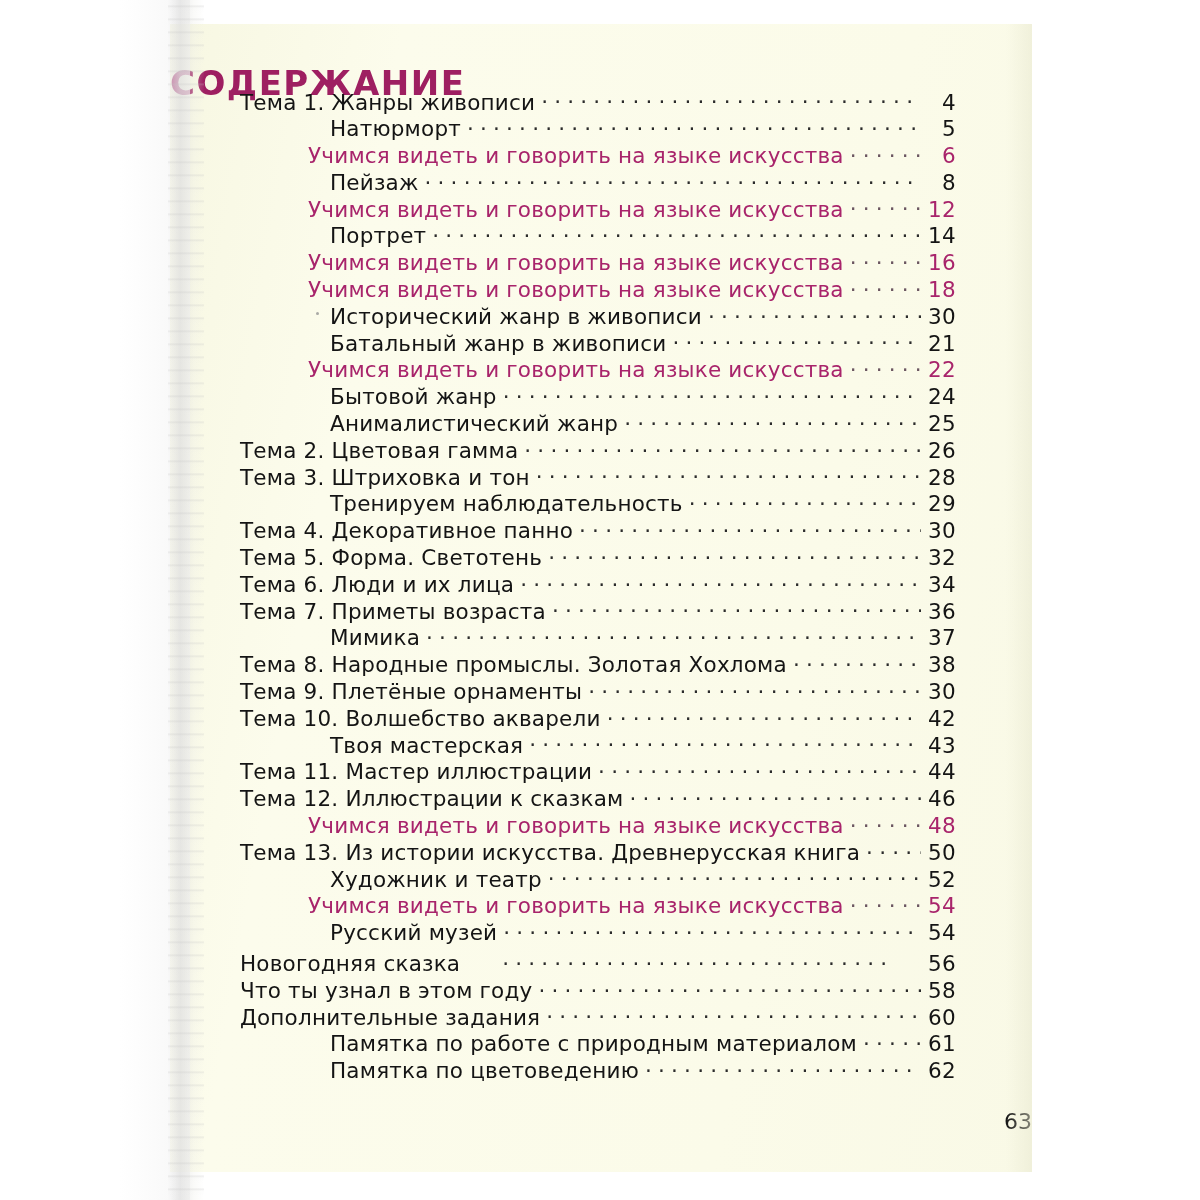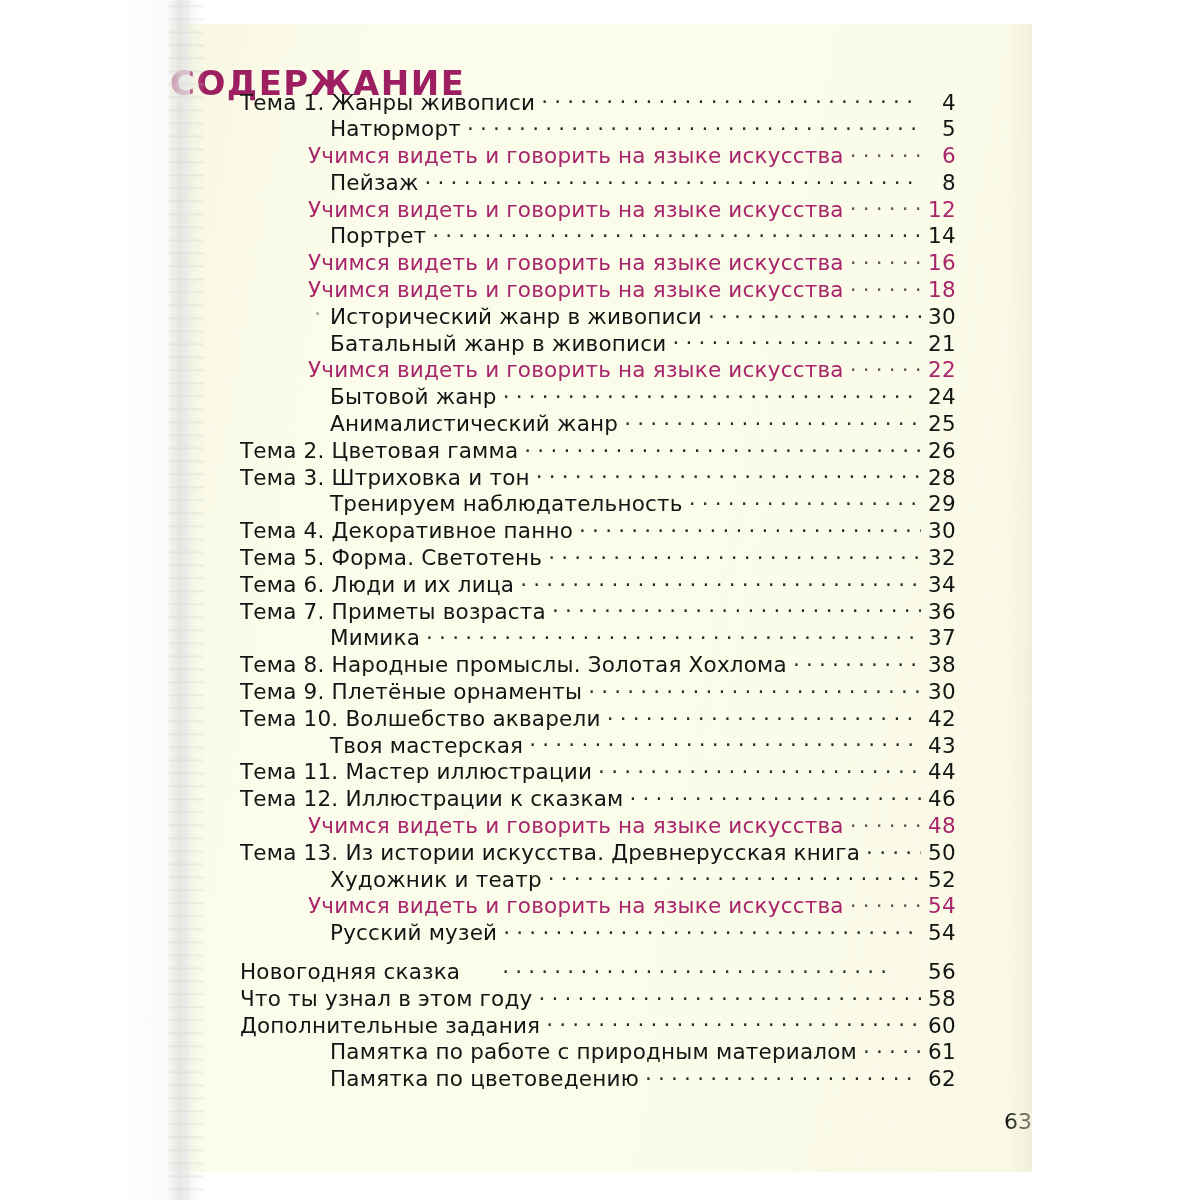--- a/index.html
+++ b/index.html
@@ -96,21 +96,21 @@
   }
 
   .row {
     display: flex;
     align-items: baseline;
     height: 26.8px;
     font-size: 21.5px;
     color: #141414;
     white-space: nowrap;
   }
-  .row.gap-before { margin-top: 12px; gap: 36px; }
+  .row.gap-before { margin-top: 4px; gap: 36px; }
 
   .label {
     flex: 0 0 auto;
     letter-spacing: .2px;
   }
   
   .leader {
     flex: 1 1 auto;
     margin: 0 5px 0 6px;
     position: relative;

